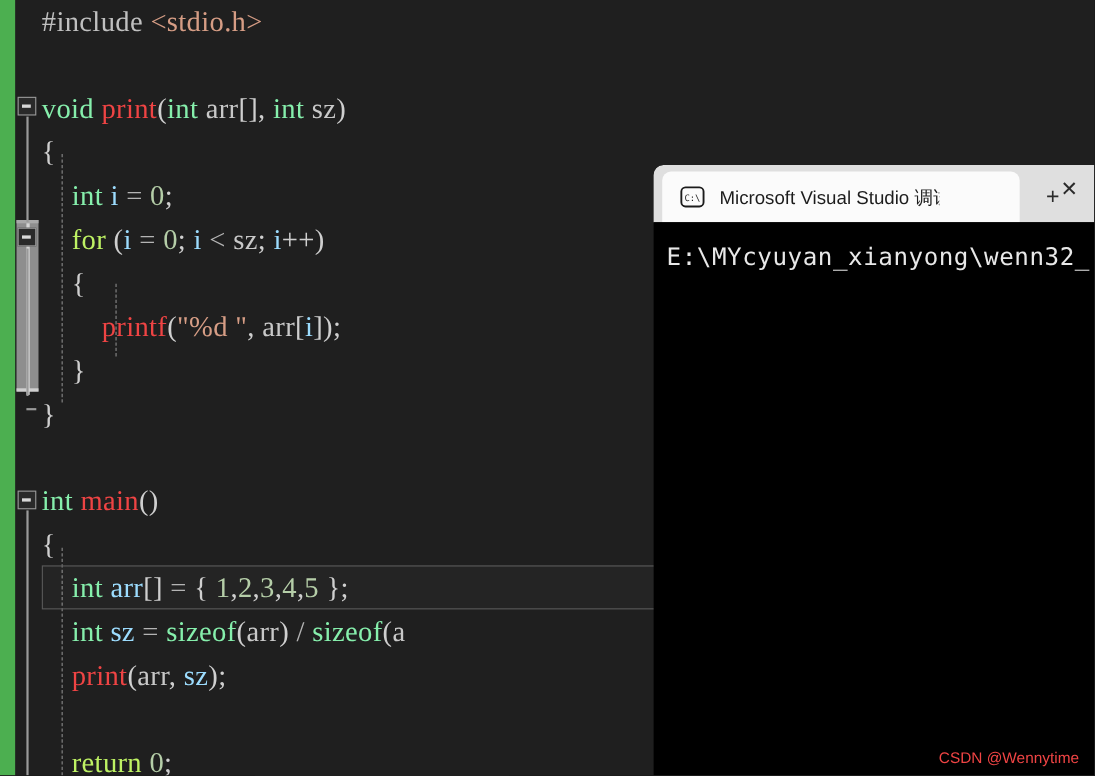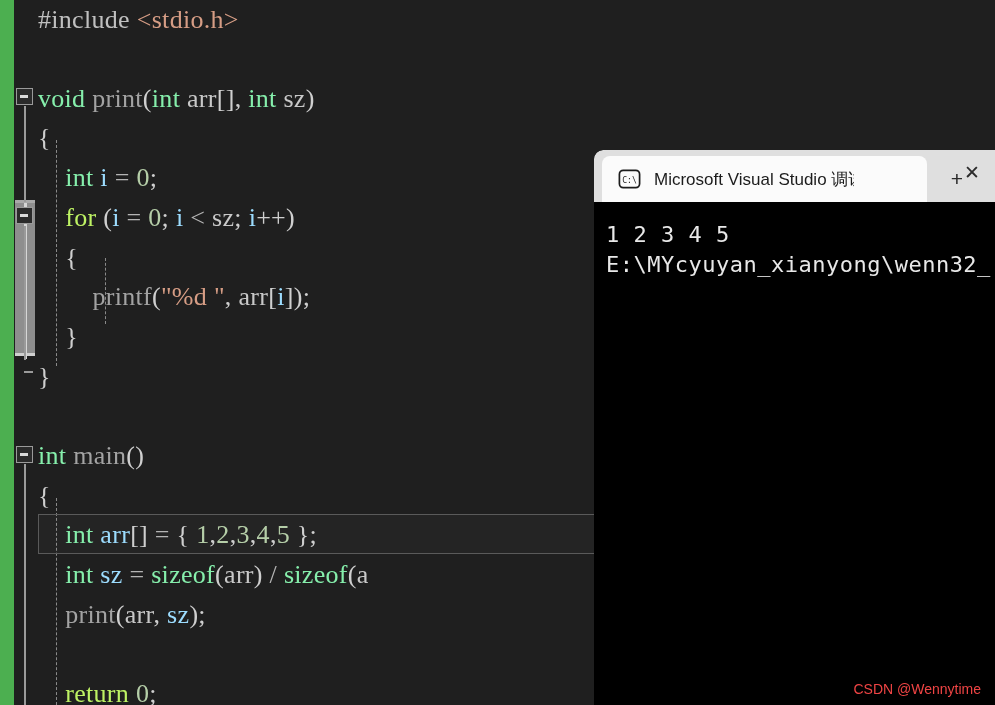--- a/index.html
+++ b/index.html
@@ -121,21 +121,21 @@
     width: 560px; height: 40px;
     border: 1.6px solid #5a5a5a;
     background: rgba(255,255,255,0.022);
     z-index: 3;
   }
 
   
   .t-pre   { color: #c0c0c0; }
   .t-str   { color: #d69d85; }
   .t-kw    { color: #86efac; }
-  .t-fn    { color: #a3a3a3; }
+  .t-fn    { color: #ef4444; }
   .t-var   { color: #9cdcfe; }
   .t-plain { color: #c8c8c8; }
   .t-ctrl  { color: #bef264; }
   .t-num   { color: #b5cea8; }
   .t-punct { color: #cfcfcf; }
   .t-op    { color: #b4b4b4; }
 
   
   .console-window {
     position: absolute;
@@ -288,20 +288,19 @@
         </svg>
         <span class="tab-title">Microsoft Visual Studio 调试控</span>
       </div>
 
       <div class="tab-close">✕</div>
 
       <div class="new-tab-btn">+</div>
     </div>
 
     <div class="console-body" id="console-body">
-        <div class="console-line"><span>1 2 3 4 5</span></div>
         <div class="console-line"><span>E:\MYcyuyan_xianyong\wenn32_</span></div>
       </div>
   </div>
 
   <div class="watermark">CSDN @Wennytime</div>
 
 </div>
 
 </body></html>

